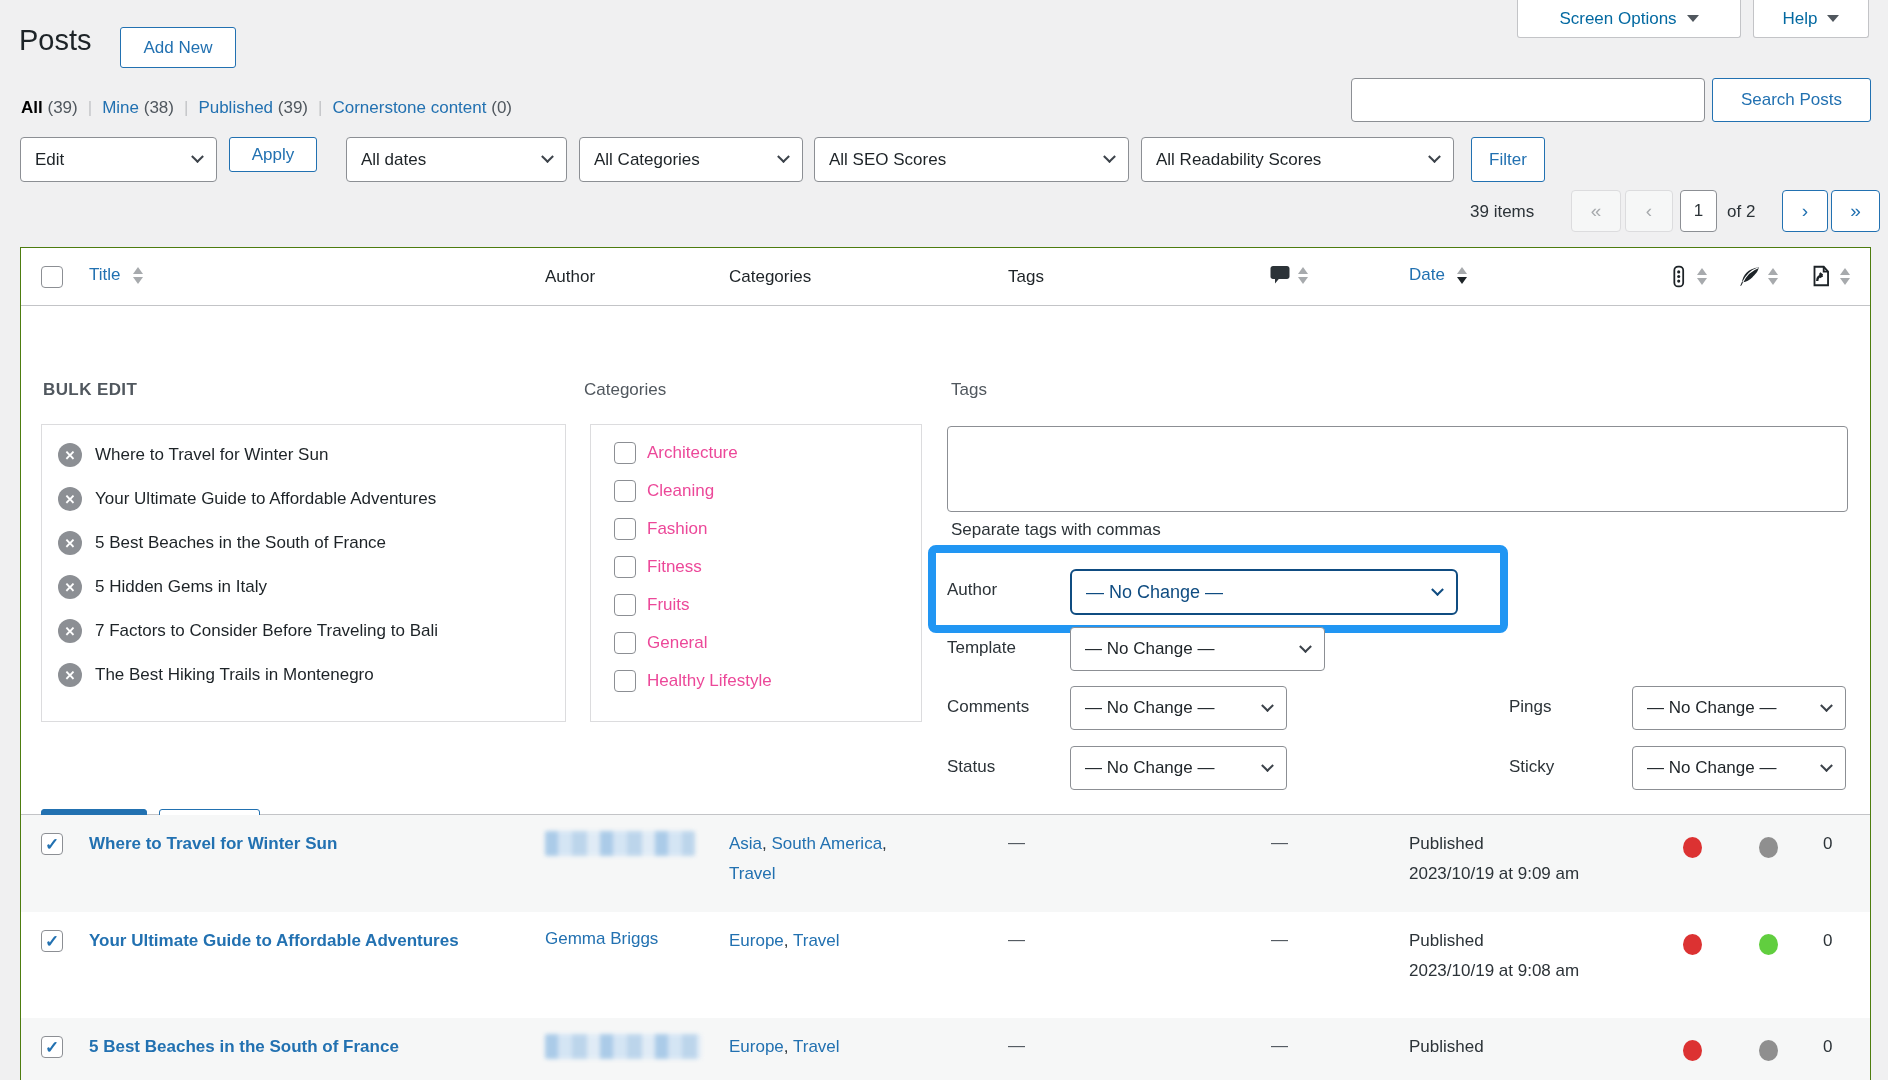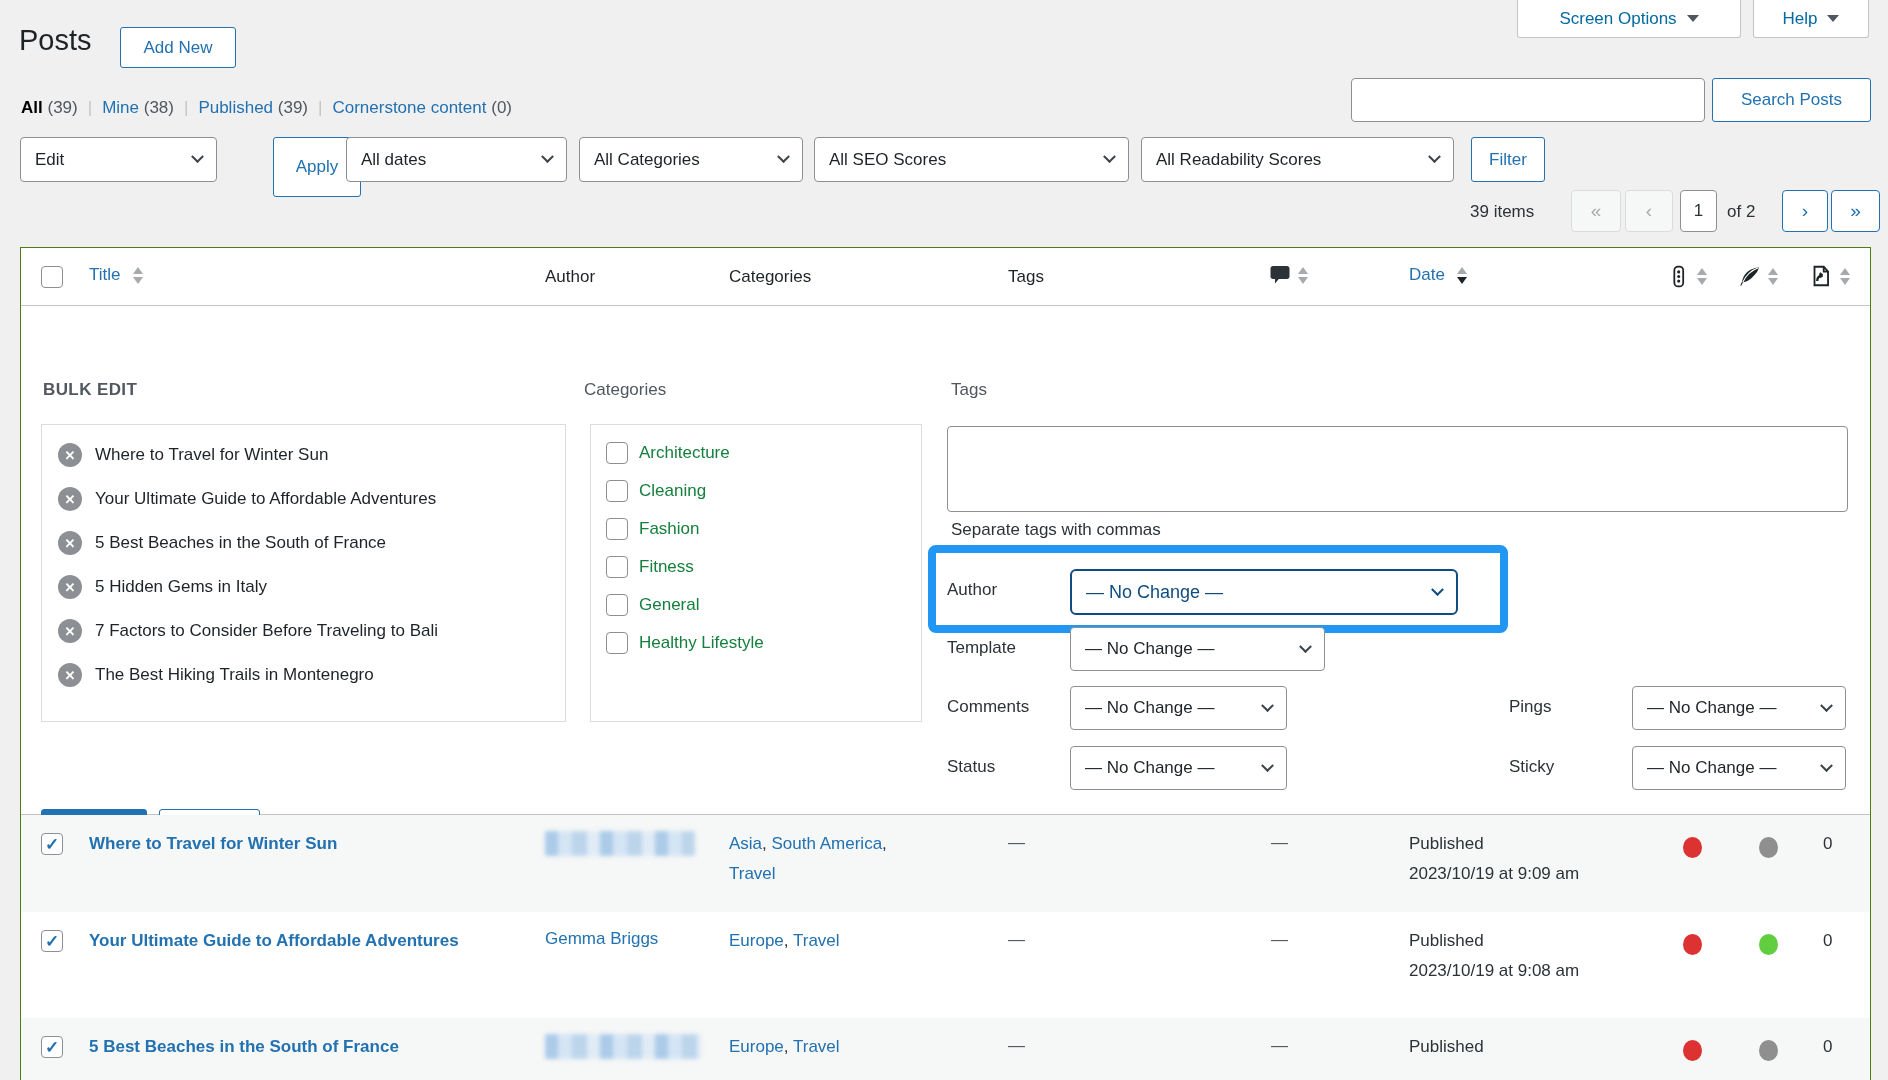--- a/index.html
+++ b/index.html
@@ -94,21 +94,21 @@
   .bulk-edit { position:absolute; left:0; top:58px; width:100%; height:509px; background:#fff; border-bottom:1px solid #c3c4c7; }
   .bulk-legend { font-size:17px; font-weight:700; color:#50575e; letter-spacing:.4px; }
   .panel-label { font-size:17px; color:#50575e; }
   .list-box { background:#fff; border:1px solid #dcdcde; overflow:hidden; }
   .bulk-post { display:flex; align-items:center; gap:13px; padding:10px 16px; font-size:17px; color:#1d2327; }
   .remove-x {
     width:24px; height:24px; border-radius:50%; background:#8c8f94; flex:0 0 auto;
     color:#fff; font-size:13px; font-weight:700; display:flex; align-items:center; justify-content:center;
     cursor:pointer;
   }
-  .cat-item { display:flex; align-items:center; gap:11px; padding:8px 0; font-size:17px; color:#15803d; }
+  .cat-item { display:flex; align-items:center; gap:11px; padding:8px 0; font-size:17px; color:#ec4899;margin-left:8px; }
   .tags-area {
     position:absolute; background:#fff; border:1px solid #8c8f94; border-radius:4px;
     resize:none; font-family:"Liberation Sans", sans-serif; font-size:17px; padding:8px;
   }
   .annotation {
     position:absolute; border:8px solid #2196f3; border-radius:8px; background:transparent;
     pointer-events:none;
   }
   .field-label { font-size:17px; color:#2c3338; }
   .author-select { border:2px solid #0f4c81 !important; border-radius:6px !important; color:#0f4c81 !important; font-size:18px !important; }
@@ -155,21 +155,21 @@
   <li><a href="#"><span>Cornerstone content</span>&nbsp;<span class="count">(0)</span></a></li>
 </ul>
 
 <input class="abs text-input" style="left: 1351px; top: 78px; width: 354px; height: 44px;" value="">
 <button class="abs btn btn-secondary" style="left:1712px; top:78px; width:159px; height:44px;">Search Posts</button>
 
 <div class="abs select" style="left:20px; top:137px; width:197px; height:45px;">
   <span>Edit</span>
     <span class="chev"></span>
 </div>
-<button class="abs btn btn-secondary" style="left:229px; top:137px; width:88px; height:60px;margin-left:44px;">Apply</button>
+<button class="abs btn btn-secondary" style="left:229px; top:137px; width:88px; height:35px;">Apply</button>
 <div class="abs select" style="left:346px; top:137px; width:221px; height:45px;">
   <span>All dates</span>
     <span class="chev"></span>
 </div>
 <div class="abs select" style="left:579px; top:137px; width:224px; height:45px;">
   <span>All Categories</span>
     <span class="chev"></span>
 </div>
 <div class="abs select" style="left:814px; top:137px; width:315px; height:45px;gap:12px;">
   <span>All SEO Scores</span>
@@ -295,20 +295,24 @@
           <span class="checkbox"></span>
           <span>Cleaning</span>
         </label>
       <label class="cat-item">
           <span class="checkbox"></span>
           <span>Fashion</span>
         </label>
       <label class="cat-item">
           <span class="checkbox"></span>
           <span>Fitness</span>
+        </label>
+      <label class="cat-item">
+          <span class="checkbox"></span>
+          <span>Fruits</span>
         </label>
       <label class="cat-item">
           <span class="checkbox"></span>
           <span>General</span>
         </label>
       <label class="cat-item">
           <span class="checkbox"></span>
           <span>Healthy Lifestyle</span>
         </label>
     </div>

